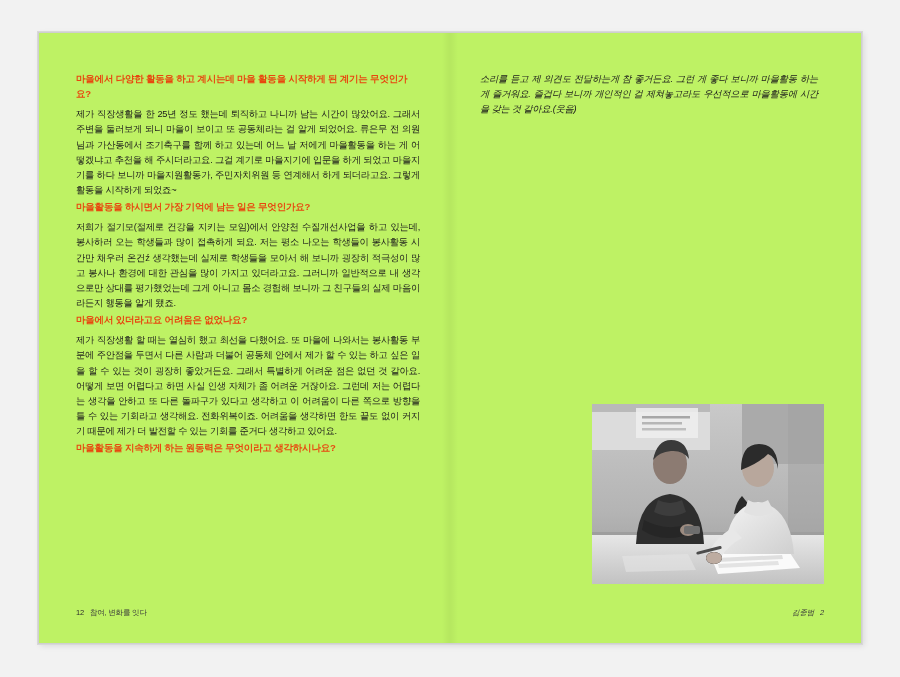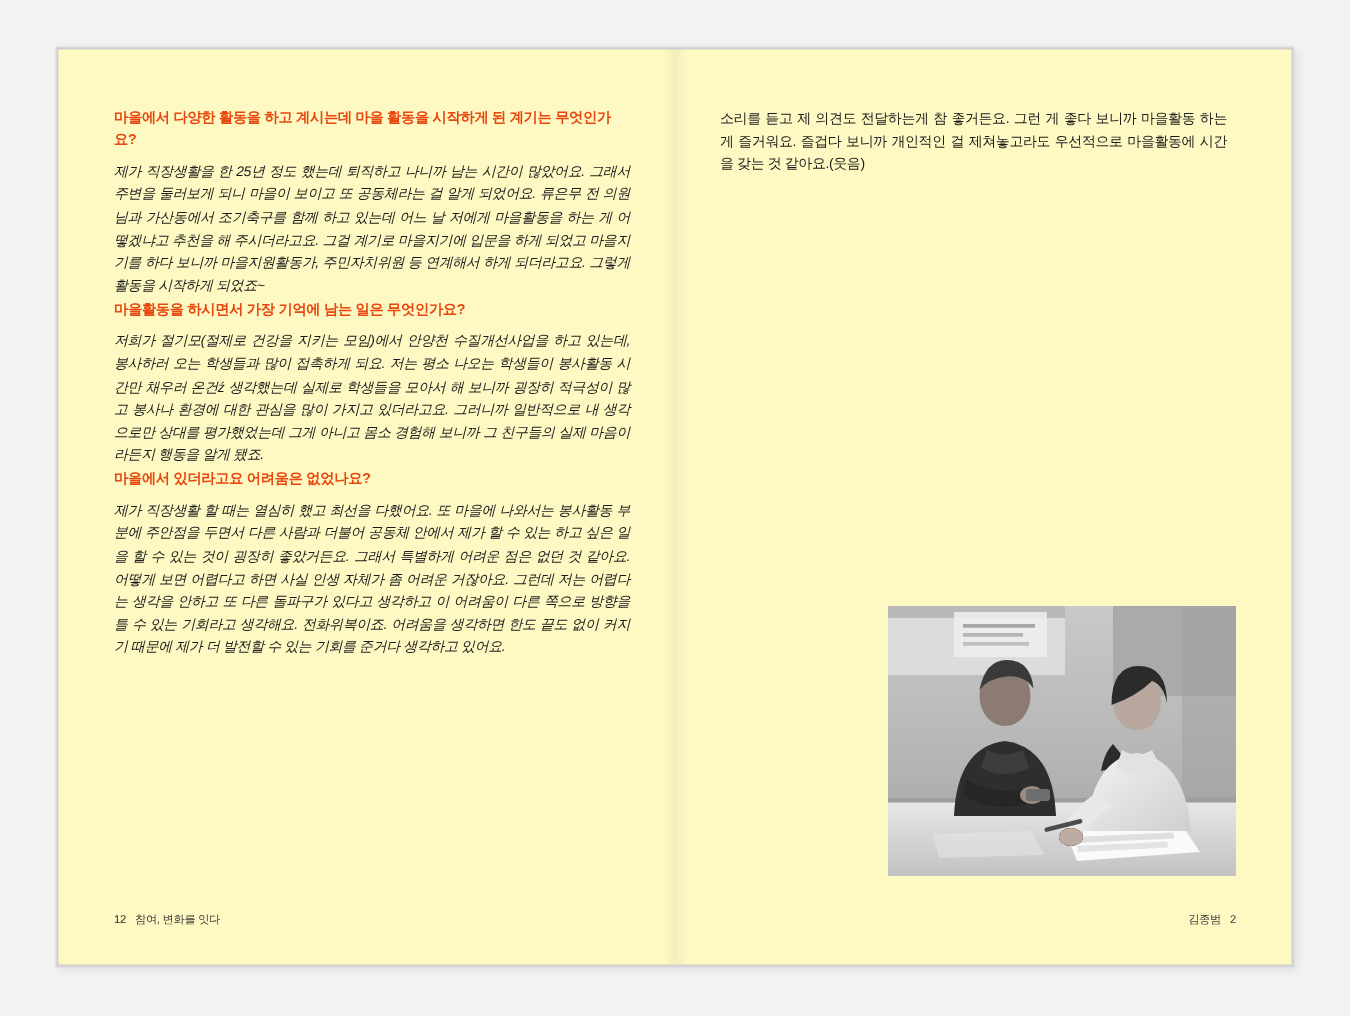--- a/index.html
+++ b/index.html
@@ -21,21 +21,21 @@
     background: #f2f2f2;
   }
 
   
   .spread {
     position: absolute;
     left: 38px;
     top: 32px;
     width: 824px;
     height: 612px;
-    background: #fef9c3;
+    background: #bef264;
     box-shadow: 0 0 0 1px #d8d8d8, 2px 2px 6px rgba(0,0,0,0.10);
   }
 
   
   .spread::after {
     content: "";
     position: absolute;
     left: 0; top: 0; right: 0; bottom: 0;
     border: 1px solid #cfcfcf;
     pointer-events: none;
@@ -49,20 +49,21 @@
   }
   .page-left {
     left: 0;
     width: 412px;
     padding: 40px 30px 0 38px;
   }
   .page-right {
     left: 412px;
     width: 412px;
     padding: 40px 44px 0 30px;
+    font-style: italic;
   }
 
   
   .gutter {
     position: absolute;
     left: 404px;
     top: 0;
     width: 16px;
     height: 100%;
     background: linear-gradient(to right, rgba(0,0,0,0.0) 0%, rgba(0,0,0,0.045) 45%, rgba(0,0,0,0.045) 55%, rgba(0,0,0,0.0) 100%);
@@ -79,21 +80,21 @@
   }
   p.a {
     font-size: 9.3px;
     line-height: 1.62;
     color: #1b1b1b;
     margin: 0 0 17px 0;
     text-align: justify;
     letter-spacing: -0.25px;
     word-break: break-all;
   }
-  p.a:last-child { margin-bottom: 0; font-style: italic; }
+  p.a:last-child { margin-bottom: 0; }
 
   .qa-block { margin-bottom: 2px; }
 
   
   p.cont {
     font-size: 9.3px;
     line-height: 1.62;
     color: #1b1b1b;
     margin: 0;
     text-align: justify;
@@ -157,20 +158,21 @@
         <h2 class="q">마을활동을 하시면서 가장 기억에 남는 일은 무엇인가요?</h2>
         <p class="a">저희가 절기모(절제로 건강을 지키는 모임)에서 안양천 수질개선사업을 하고 있는데, 봉사하러 오는 학생들과 많이 접촉하게 되요. 저는 평소 나오는 학생들이 봉사활동 시간만 채우러 온건ź 생각했는데 실제로 학생들을 모아서 해 보니까 굉장히 적극성이 많고 봉사나 환경에 대한 관심을 많이 가지고 있더라고요. 그러니까 일반적으로 내 생각으로만 상대를 평가했었는데 그게 아니고 몸소 경험해 보니까 그 친구들의 실제 마음이라든지 행동을 알게 됐죠.</p>
       </div>
 
       <div class="qa-block">
         <h2 class="q">마을에서 있더라고요 어려움은 없었나요?</h2>
         <p class="a">제가 직장생활 할 때는 열심히 했고 최선을 다했어요. 또 마을에 나와서는 봉사활동 부분에 주안점을 두면서 다른 사람과 더불어 공동체 안에서 제가 할 수 있는 하고 싶은 일을 할 수 있는 것이 굉장히 좋았거든요. 그래서 특별하게 어려운 점은 없던 것 같아요. 어떻게 보면 어렵다고 하면 사실 인생 자체가 좀 어려운 거잖아요. 그런데 저는 어렵다는 생각을 안하고 또 다른 돌파구가 있다고 생각하고 이 어려움이 다른 쪽으로 방향을 틀 수 있는 기회라고 생각해요. 전화위복이죠. 어려움을 생각하면 한도 끝도 없이 커지기 때문에 제가 더 발전할 수 있는 기회를 준거다 생각하고 있어요.</p>
       </div>
 
       <div class="qa-block">
+        <h2 class="q">마을활동을 지속하게 하는 원동력은 무엇이라고 생각하시나요?</h2>
       </div>
 
       <div class="footer footer-left">
         <span class="pageno">12</span><span class="rule">참여, 변화를 잇다</span>
       </div>
     </div>
 
     <div class="gutter"></div>
 
     <div class="page page-right">

